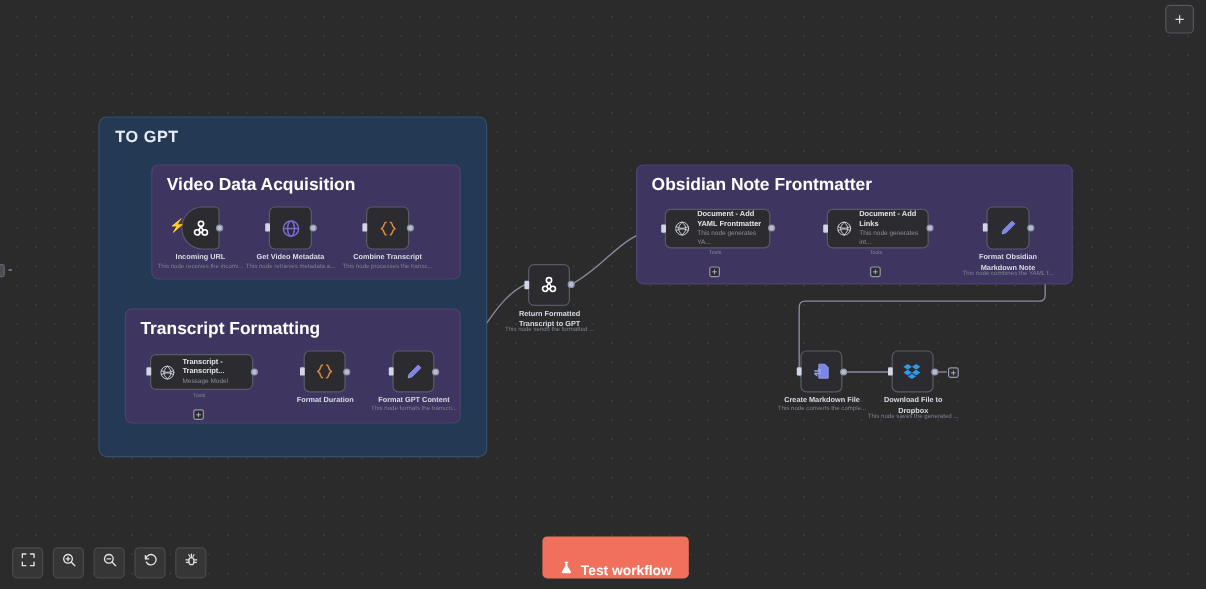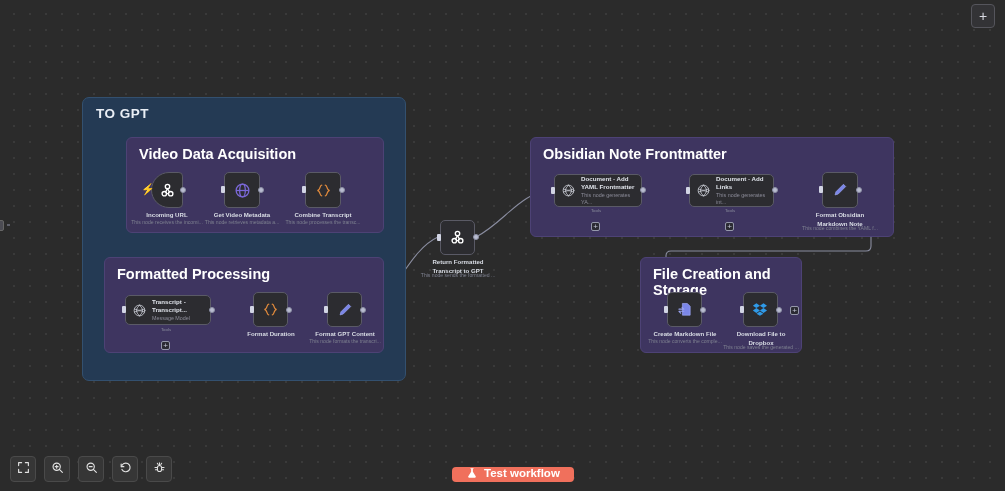--- a/index.html
+++ b/index.html
@@ -101,25 +101,25 @@
   #toolbar { position: absolute; left: 10px; bottom: 9px; display: flex; gap: 8px; }
   .tool-btn {
     width: 26px; height: 26px; border-radius: 4px;
     background: #363636; border: 1px solid #4a4a4a;
     display: flex; align-items: center; justify-content: center;
     cursor: pointer;
   }
 
   #test-workflow {
     position: absolute; left: 452px; bottom: 9px;
-    height: 15px; padding: 0 14px; border-radius: 4px;
+    height: 35px; padding: 0 14px; border-radius: 4px;
     background: #f0705c; border: none; color: #ffffff;
     font-family: "Liberation Sans", sans-serif;
     font-size: 11.5px; font-weight: 600;
-    display: flex; align-items: flex-start; gap: 6px; cursor: pointer;
+    display: flex; align-items: flex-end; gap: 6px; cursor: pointer;
   }
 
   #add-node-button {
     position: absolute; right: 10px; top: 4px;
     width: 24px; height: 24px; border-radius: 4px;
     background: #333336; border: 1px solid #55555c;
     display: flex; align-items: center; justify-content: center;
     color: #d8dae2; font-size: 14px; line-height: 1; cursor: pointer;
   }
 
@@ -175,31 +175,28 @@
 
   <div class="group" style="left:82px; top:97px; width:324px; height:284px;">
     <div class="group-title">TO GPT</div>
   </div>
 
   <div class="sub" style="left:126px; top:137px; width:258px; height:96px;">
     <div class="sub-title">Video Data Acquisition</div>
   </div>
 
   <div class="sub" style="left:104px; top:257px; width:280px; height:96px;">
-    <div class="sub-title">Formatted Processing</div>
+    <div class="sub-title">Transcript Formatting</div>
   </div>
 
 
   <div class="sub" style="left:530px; top:137px; width:364px; height:100px;">
     <div class="sub-title">Obsidian Note Frontmatter</div>
   </div>
 
-  <div class="sub" style="left:640px; top:257px; width:162px; height:96px;">
-    <div class="sub-title">File Creation and Storage</div>
-  </div>
 
   <div class="node trigger" style="left:151px; top:172px; width:32px; height:36px;">
     <span class="node-icon">
       <svg width="17" height="17" viewBox="0 0 24 24" fill="none" stroke="#ffffff" stroke-width="1.9" stroke-linecap="round" stroke-linejoin="round">
         <circle cx="7.5" cy="16.5" r="3.1"></circle>
         <circle cx="16.5" cy="16.5" r="3.1"></circle>
         <circle cx="12" cy="6.4" r="3.1"></circle>
         <path d="M12 9.5 L9.3 14"></path>
         <path d="M14.7 14 L12 9.5"></path>
         <path d="M10.6 16.5 L13.4 16.5"></path>

